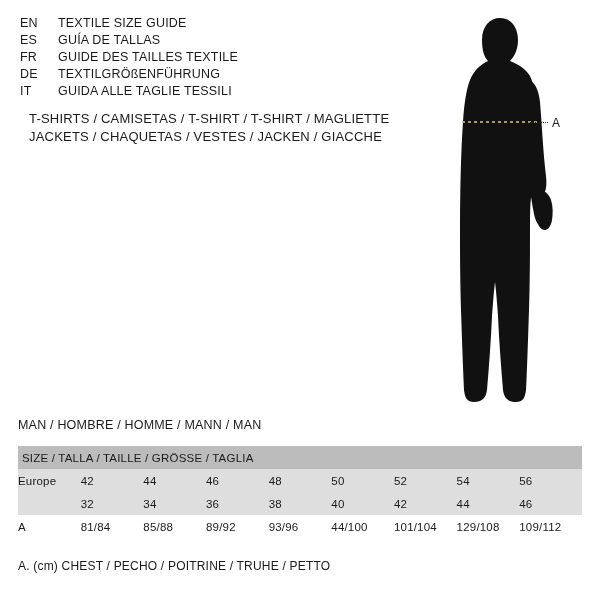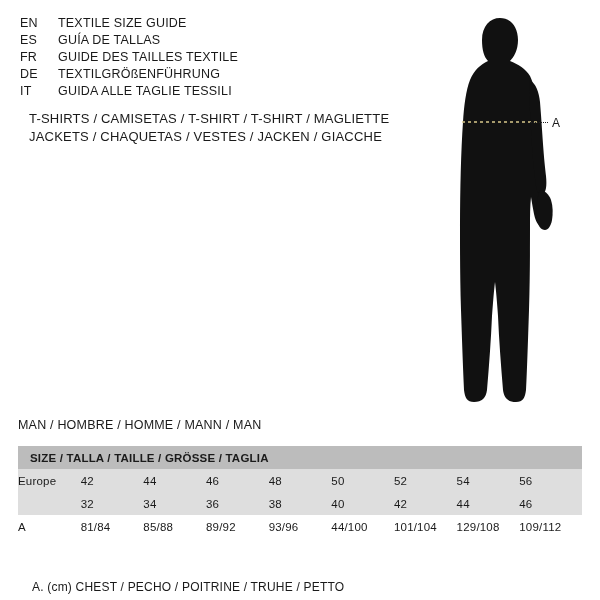--- a/index.html
+++ b/index.html
@@ -112,36 +112,34 @@
   td.val {
     width: 68px;
     text-align: left;
     padding-left: 4px;
     margin-top: 24px;
   }
   tr.head-row {
     background: #bcbcbc;
   }
   tr.head-row td {
-    padding-left: 12px;
-    font-weight: bold;
+    padding-left: 4px;
   }
   tr.row-shade {
     background: #dedede;
   }
   tr.row-plain {
     background: #ffffff;
   }
   .footnote {
     position: absolute;
     left: 18px;
-    top: 580px;
+    top: 559px;
     font-size: 12px;
     letter-spacing: 0.2px;
-    margin-left: 14px;
   }
 </style>
 </head>
 <body>
 
 <div class="page">
 
   <div class="lang-block">
     <div class="lang-row">
       <span class="lang-code">EN</span>

